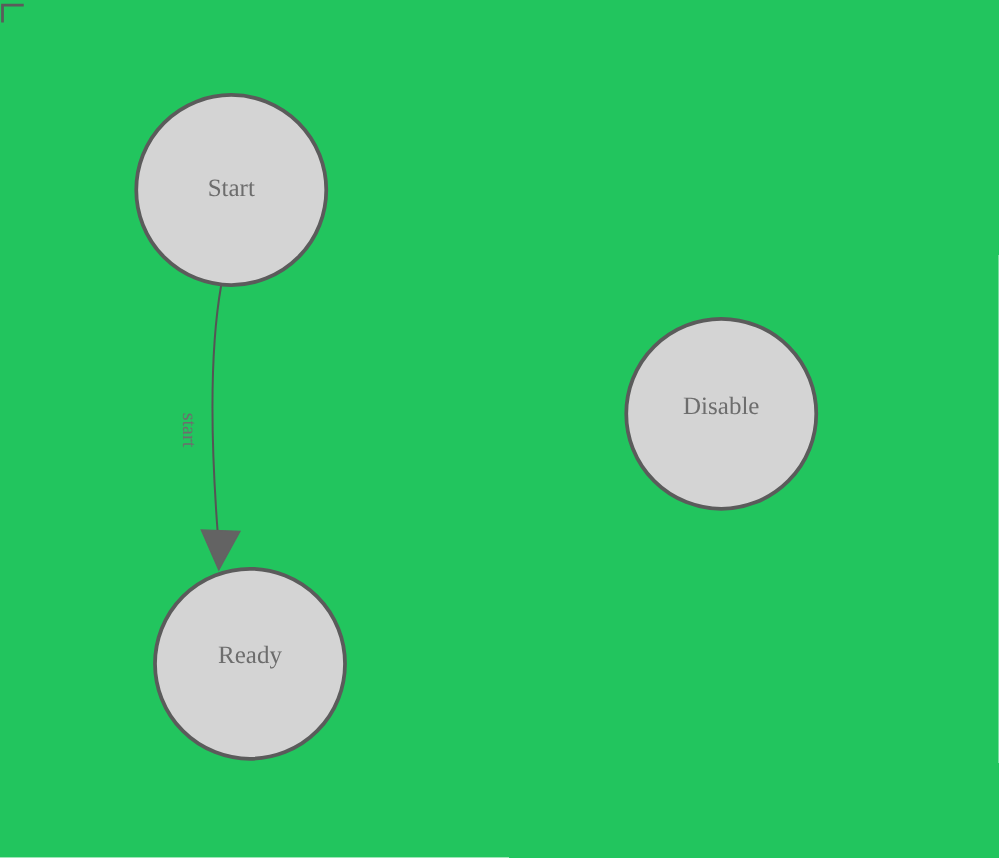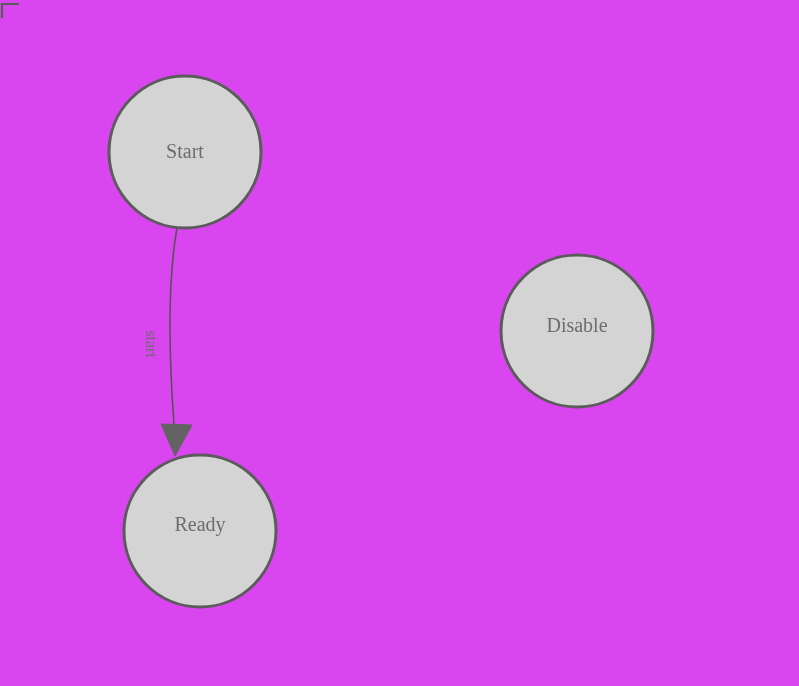--- a/index.html
+++ b/index.html
@@ -7,21 +7,21 @@
     padding: 0;
     background: #ffffff;
   }
   body {
     font-family: "Liberation Serif", "DejaVu Serif", serif;
   }
   #canvas {
     position: relative;
     width: 799px;
     height: 686px;
-    background: #d946ef;
+    background: #22c55e;
     overflow: hidden;
   }
   #diagram-svg {
     position: absolute;
     left: 0;
     top: 0;
     width: 799px;
     height: 686px;
   }
   .node-circle {

